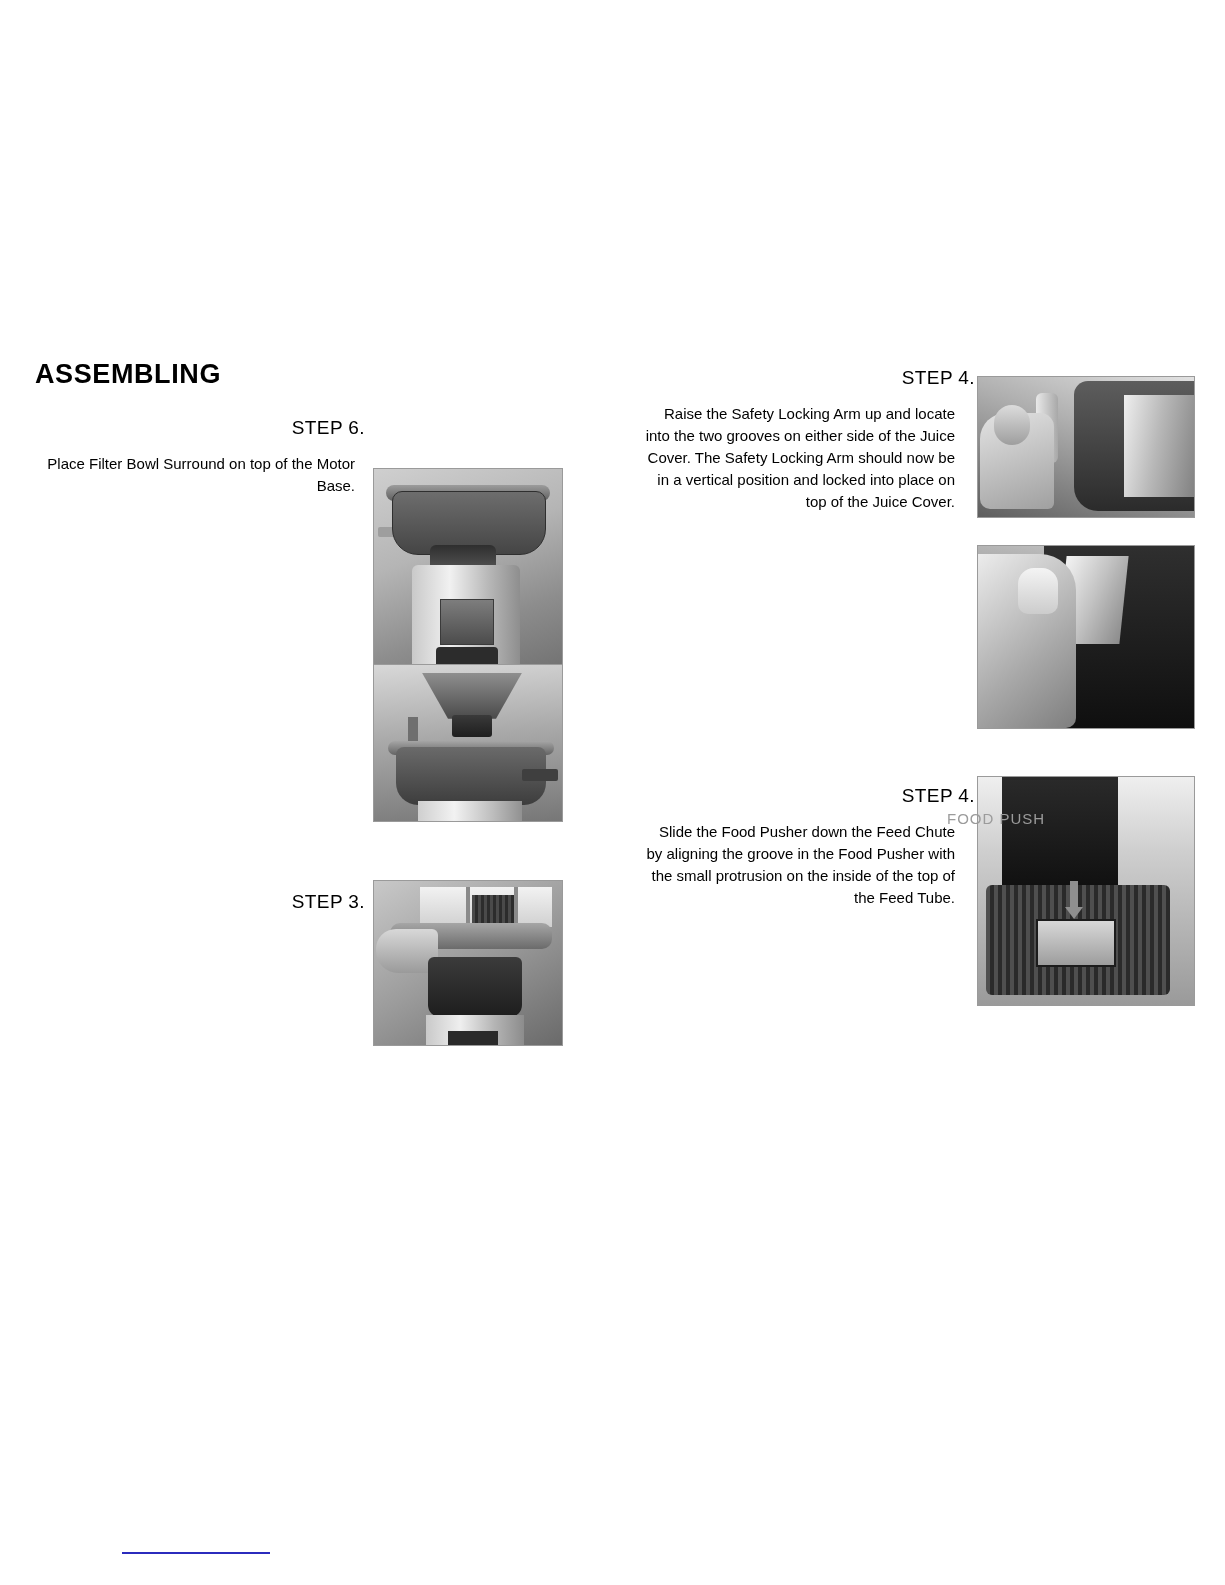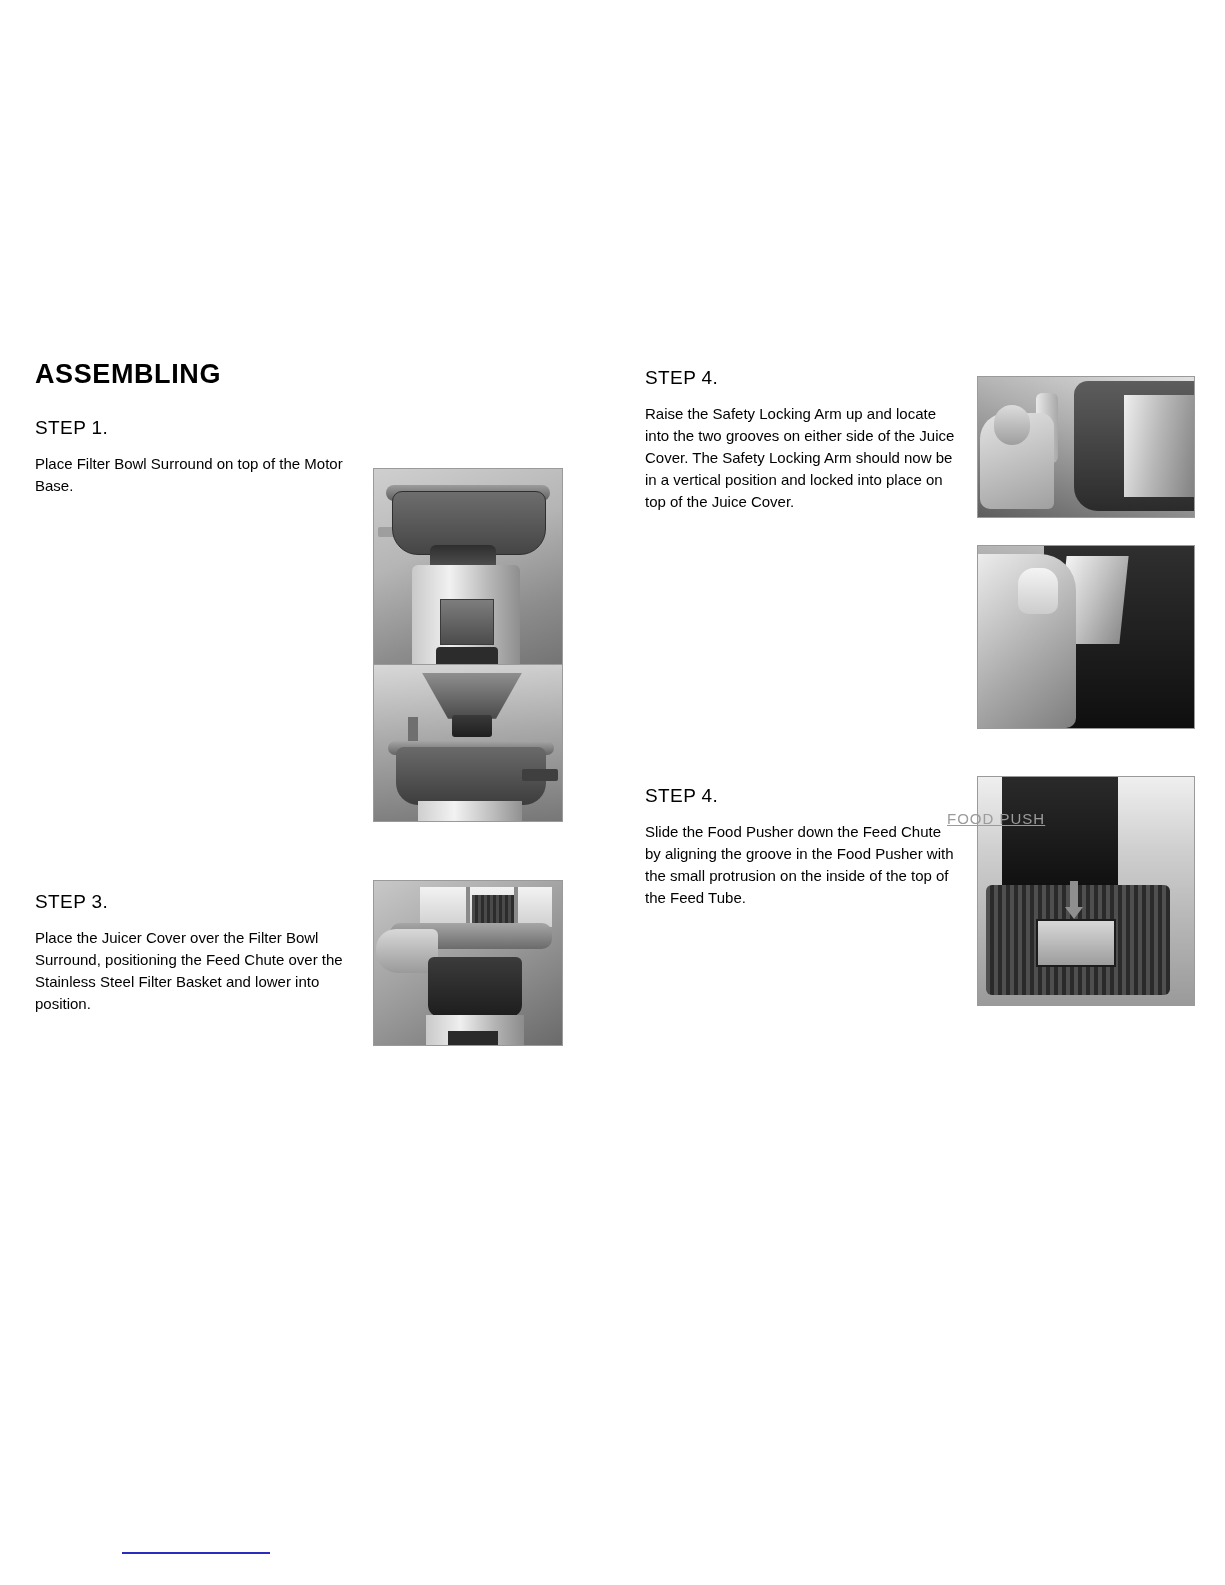--- a/index.html
+++ b/index.html
@@ -61,20 +61,21 @@
   .col-right .step-body {
     max-width: 310px;
   }
 
   
   .step-block {
     position: relative;
   }
   .step-text {
     width: 330px;
+    text-align: right;
   }
 
   
   .photo {
     position: absolute;
     background: #8e8e8e;
     border: 1px solid #9a9a9a;
     overflow: hidden;
   }
 
@@ -281,21 +282,20 @@
     background: linear-gradient(180deg,#efefef 0%,#cfcfcf 32%,#9a9a9a 100%);
   }
   .s5-label {
     position: absolute;
     left: -30px;
     top: 46px;
     font-size: 15px;
     color: #9b9b9b;
     letter-spacing: 1px;
     white-space: nowrap;
-    text-decoration: underline;
   }
 
   
   .footer-link {
     position: absolute;
     left: 122px;
     top: 1552px;
     width: 148px;
     height: 2px;
     background: #2b2bbd;
@@ -305,21 +305,21 @@
 <body>
 
 <div class="page">
 
   <div class="col-left">
 
     <h1 class="assembling-title">ASSEMBLING</h1>
 
     <div class="step-block" style="height:258px;">
       <div class="step-text">
-        <h2 class="step-title">STEP 1.</h2>
+        <h2 class="step-title">STEP 6.</h2>
         <p class="step-body">Place Filter Bowl Surround on top of the Motor Base.</p>
       </div>
       <div class="photo ph-bg1" style="left:338px; top:50px; width:188px; height:208px;">
         <div class="s1-side"></div>
         <div class="s1-bowl-lip"></div>
         <div class="s1-bowl"></div>
         <div class="s1-disc"></div>
         <div class="s1-base"></div>
         <div class="s1-panel"></div>
         <div class="s1-foot"></div>
@@ -335,21 +335,20 @@
         <div class="s2-bowl"></div>
         <div class="s2-spout"></div>
         <div class="s2-base"></div>
         <div class="s2-panel"></div>
       </div>
     </div>
 
     <div class="step-block" style="height:200px;">
       <div class="step-text">
         <h2 class="step-title">STEP 3.</h2>
-        <p class="step-body">Place the Juicer Cover over the Filter Bowl Surround, positioning the Feed Chute over the Stainless Steel Filter Basket and lower into position.</p>
       </div>
       <div class="photo ph-bg3" style="left:338px; top:-12px; width:188px; height:164px;">
         <div class="s3-window"></div>
         <div class="s3-mullion"></div>
         <div class="s3-mullion2"></div>
         <div class="s3-chute"></div>
         <div class="s3-cover"></div>
         <div class="s3-hand"></div>
         <div class="s3-body"></div>
         <div class="s3-base"></div>

